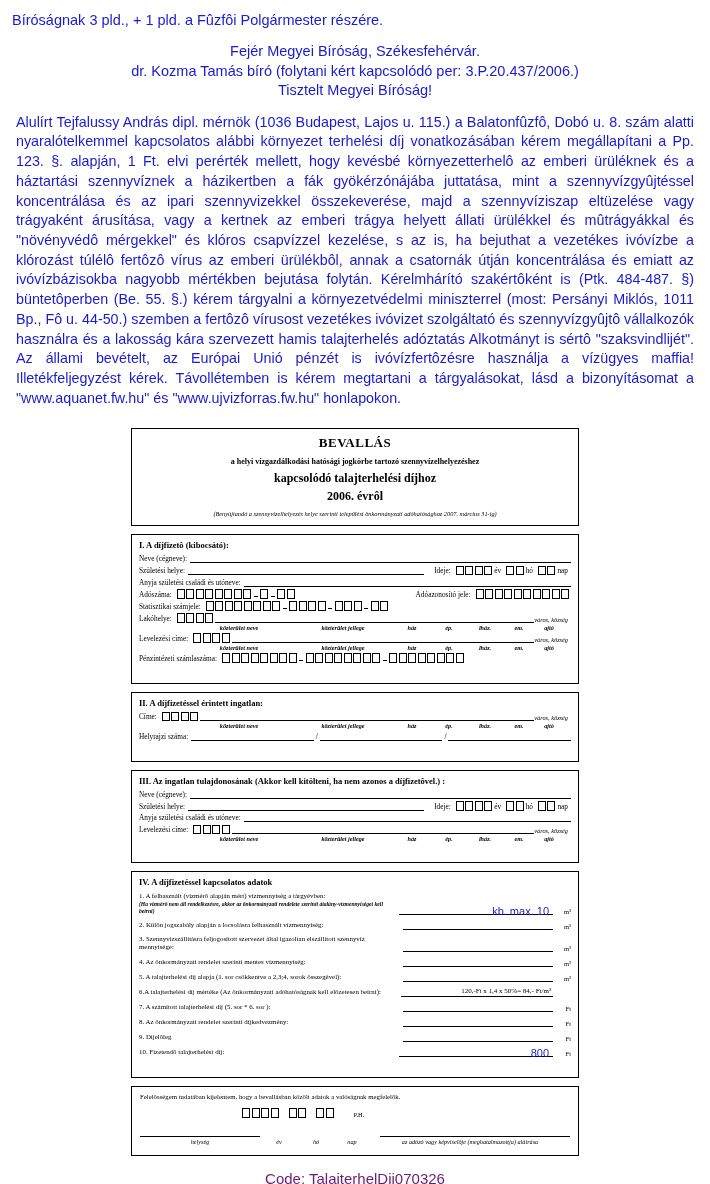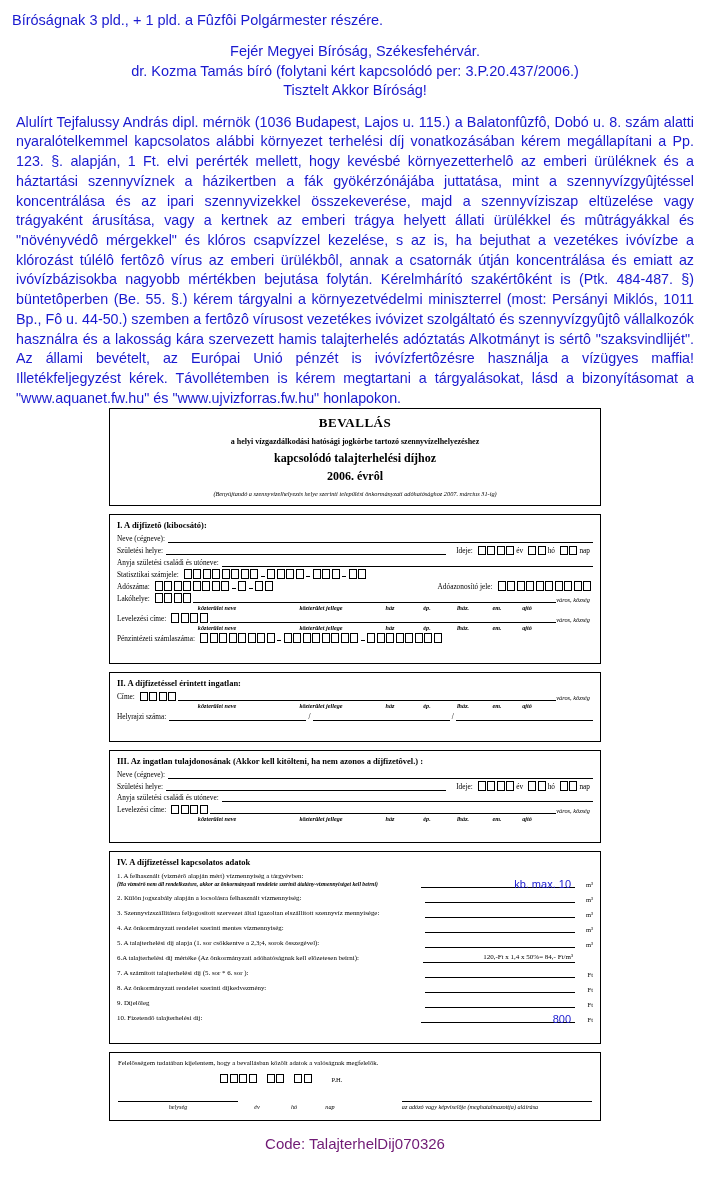--- a/index.html
+++ b/index.html
@@ -13,21 +13,21 @@
 
   
   .letter{padding:6px 12px 0 12px;}
   .line1{font-size:14.5px;margin:6px 0 14px 0;}
   .blk2{font-size:14.5px;line-height:1.35;text-align:center;margin-bottom:12px;}
   .body-par{font-size:14.3px;line-height:1.38;text-align:justify;margin:0 4px;}
   .sign{font-size:14.5px;text-align:center;margin:14px 0 6px 0;}
 
   
   .form{
-    width:492px;margin:0 auto 0 auto;color:#000;
+    width:448px;margin:20px auto 0 auto;color:#000;
     font-family:"Liberation Serif", serif;
   }
   .fbox{border:1px solid #000;box-sizing:border-box;background:#fff;}
   .fbox + .fbox{margin-top:8px;}
   .hdr{padding:6px 8px 8px 8px;text-align:center;}
   .hdr .t1{font-weight:bold;font-size:13px;letter-spacing:.5px;}
   .hdr .t2{font-weight:bold;font-size:8px;margin-top:6px;line-height:1.35;}
   .hdr .t3{font-weight:bold;font-size:12px;margin-top:3px;text-align:center;}
   .hdr .t4{font-style:italic;font-size:6.3px;margin-top:6px;}
 
@@ -75,21 +75,21 @@
 <body>
 
 <div class="page">
 
   <div class="letter">
     <div class="line1">Bíróságnak 3 pld., + 1 pld. a Fûzfôi Polgármester részére.</div>
 
     <div class="blk2">
       <div>Fejér Megyei Bíróság, Székesfehérvár.</div>
       <div>dr. Kozma Tamás bíró (folytani kért kapcsolódó per: 3.P.20.437/2006.)</div>
-      <div>Tisztelt Akkor Bíróság!</div>
+      <div>Tisztelt Megyei Bíróság!</div>
     </div>
 
     <div class="body-par">Alulírt Tejfalussy András dipl. mérnök (1036 Budapest, Lajos u. 115.) a Balatonfûzfô, Dobó u. 8. szám alatti nyaralótelkemmel kapcsolatos alábbi környezet terhelési díj vonatkozásában kérem megállapítani a Pp. 123. §. alapján, 1 Ft. elvi perérték mellett, hogy kevésbé környezetterhelô az emberi ürüléknek és a háztartási szennyvíznek a házikertben a fák gyökérzónájába juttatása, mint a szennyvízgyûjtéssel koncentrálása és az ipari szennyvizekkel összekeverése, majd a szennyvíziszap eltüzelése vagy trágyaként árusítása, vagy a kertnek az emberi trágya helyett állati ürülékkel és mûtrágyákkal és "növényvédô mérgekkel" és klóros csapvízzel kezelése, s az is, ha bejuthat a vezetékes ivóvízbe a klórozást túlélô fertôzô vírus az emberi ürülékbôl, annak a csatornák útján koncentrálása és emiatt az ivóvízbázisokba nagyobb mértékben  bejutása folytán. Kérelmhárító szakértôként is (Ptk. 484-487. §) büntetôperben (Be. 55. §.) kérem tárgyalni a környezetvédelmi miniszterrel (most: Persányi Miklós, 1011 Bp., Fô u. 44-50.)  szemben a fertôzô vírusost vezetékes ivóvizet szolgáltató és szennyvízgyûjtô vállalkozók használra és a lakosság kára szervezett hamis talajterhelés adóztatás Alkotmányt is sértô "szaksvindlijét". Az állami bevételt, az Európai Unió pénzét is ivóvízfertôzésre használja a vízügyes maffia! Illetékfeljegyzést kérek. Távollétemben is kérem megtartani a tárgyalásokat, lásd a bizonyításomat a  "www.aquanet.fw.hu" és "www.ujvizforras.fw.hu" honlapokon.</div>
 
   </div>
 
   <div class="form">
 
     <div class="fbox hdr">
       <div class="t1">BEVALLÁS</div>
@@ -130,46 +130,20 @@
           </span>
         <span class="lab">nap</span>
       </div>
 
       <div class="row">
         <span class="lab">Anyja születési családi és utóneve:</span>
         <span class="fill"></span>
       </div>
 
       <div class="row">
-        <span class="lab">Statisztikai számjele:</span>
-        <span class="boxes">
-          <i class="bx"></i>
-            <i class="bx"></i>
-            <i class="bx"></i>
-            <i class="bx"></i>
-            <i class="bx"></i>
-            <i class="bx"></i>
-            <i class="bx"></i>
-            <i class="bx"></i>
-            <span class="dash"></span>
-            <i class="bx"></i>
-            <i class="bx"></i>
-            <i class="bx"></i>
-            <i class="bx"></i>
-            <span class="dash"></span>
-            <i class="bx"></i>
-            <i class="bx"></i>
-            <i class="bx"></i>
-            <span class="dash"></span>
-            <i class="bx"></i>
-            <i class="bx"></i>
-        </span>
-      </div>
-
-      <div class="row">
         <span class="lab">Adószáma:</span>
         <span class="boxes">
           <i class="bx"></i>
             <i class="bx"></i>
             <i class="bx"></i>
             <i class="bx"></i>
             <i class="bx"></i>
             <i class="bx"></i>
             <i class="bx"></i>
             <i class="bx"></i>
@@ -183,20 +157,46 @@
         <span class="lab">Adóazonosító jele:</span>
         <span class="boxes">
           <i class="bx"></i>
             <i class="bx"></i>
             <i class="bx"></i>
             <i class="bx"></i>
             <i class="bx"></i>
             <i class="bx"></i>
             <i class="bx"></i>
             <i class="bx"></i>
+            <i class="bx"></i>
+            <i class="bx"></i>
+        </span>
+      </div>
+
+      <div class="row">
+        <span class="lab">Statisztikai számjele:</span>
+        <span class="boxes">
+          <i class="bx"></i>
+            <i class="bx"></i>
+            <i class="bx"></i>
+            <i class="bx"></i>
+            <i class="bx"></i>
+            <i class="bx"></i>
+            <i class="bx"></i>
+            <i class="bx"></i>
+            <span class="dash"></span>
+            <i class="bx"></i>
+            <i class="bx"></i>
+            <i class="bx"></i>
+            <i class="bx"></i>
+            <span class="dash"></span>
+            <i class="bx"></i>
+            <i class="bx"></i>
+            <i class="bx"></i>
+            <span class="dash"></span>
             <i class="bx"></i>
             <i class="bx"></i>
         </span>
       </div>
 
       <div class="row">
         <span class="lab">Lakóhelye:</span>
         <span class="boxes">
             <i class="bx"></i>
             <i class="bx"></i>

